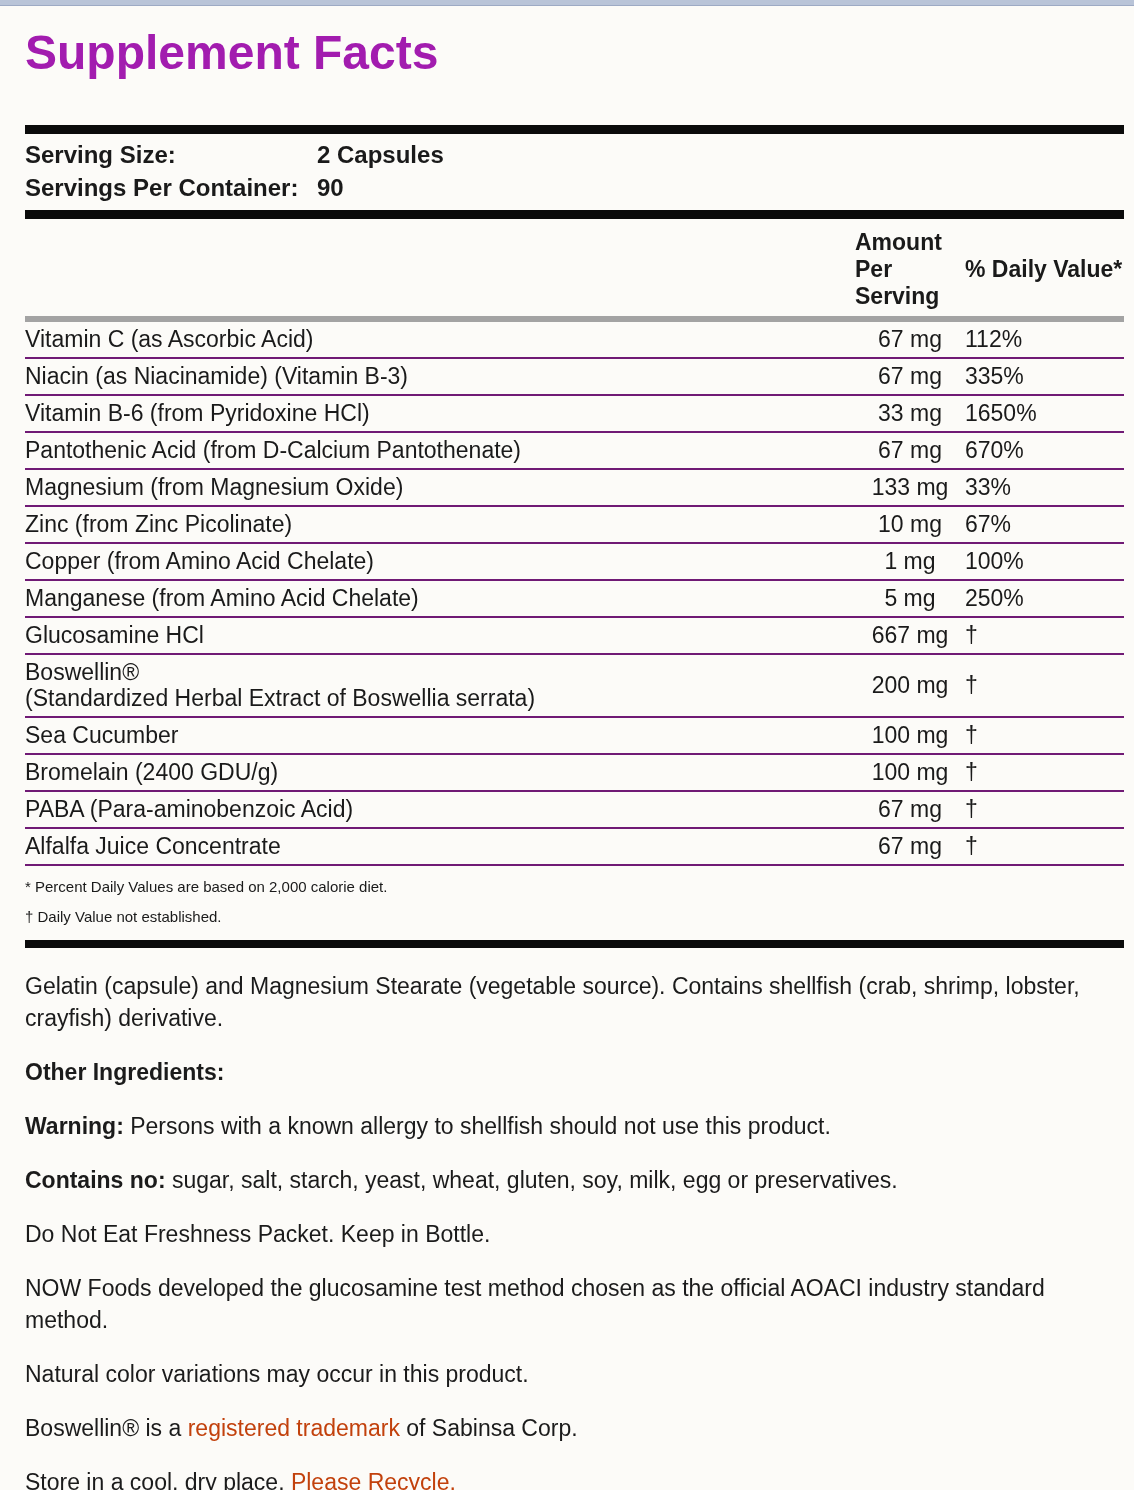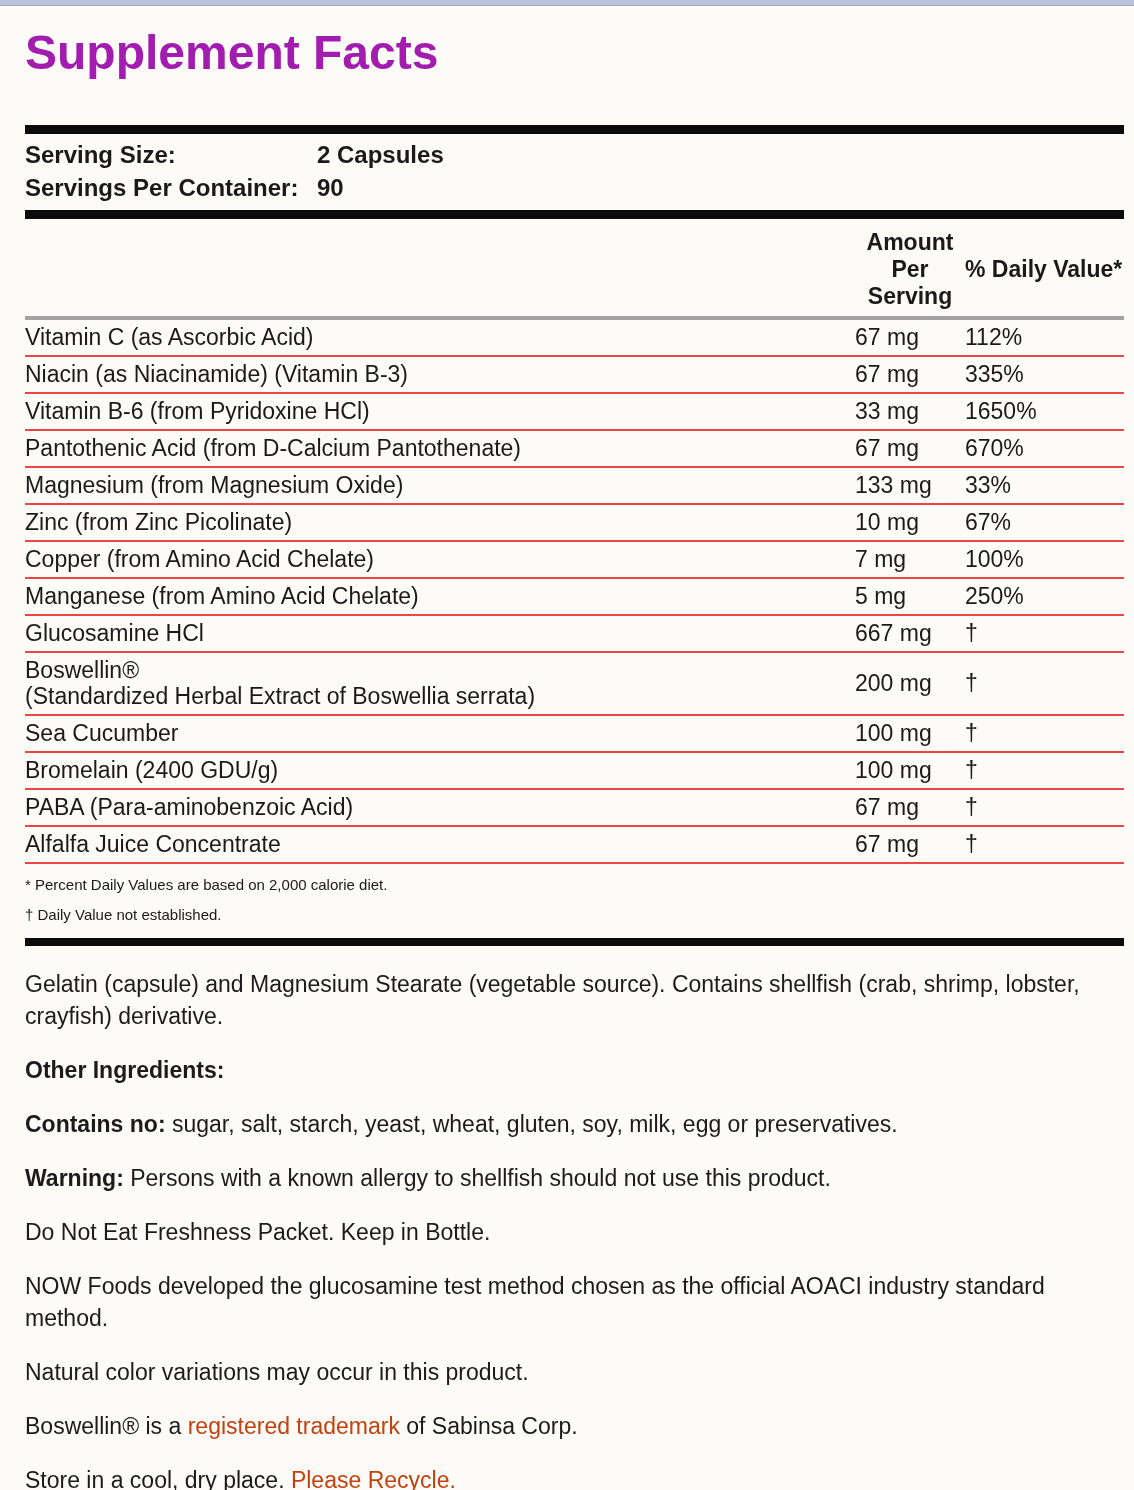--- a/index.html
+++ b/index.html
@@ -44,47 +44,46 @@
     font-size: 24px;
   }
   .serving-row {
     display: flex;
     line-height: 33px;
   }
   .s-label { width: 292px; }
   
   .facts-header {
     display: flex;
-    border-bottom: 4px solid #a3a3a3;
+    border-bottom: 6px solid #a3a3a3;
     padding: 10px 0 6px 0;
     font-weight: bold;
     font-size: 23px;
-    text-align: center;
   }
   .h-name { flex: 1; }
   .h-amount {
     width: 110px;
     white-space: pre-line;
     line-height: 27px;
   }
   .h-dv {
     width: 159px;
     display: flex;
     align-items: center;
   }
   .nutrient-row {
     display: flex;
-    border-bottom: 2px solid #ef4444;
+    border-bottom: 2px solid #701a75;
     padding: 4px 0 5px 0;
     font-size: 23px;
     line-height: 26px;
     align-items: center;
   }
   .c-name { flex: 1; white-space: pre-line; }
-  .c-amount { width: 110px; align-self: center; }
+  .c-amount { width: 110px; align-self: center; text-align: center; }
   .c-dv { width: 159px; align-self: center; }
   .footnotes {
     padding: 6px 0 8px 0;
     font-size: 15px;
     line-height: 30px;
   }
   
   .lower { margin-top: 22px; padding-right: 20px; }
   .para {
     font-size: 23px;
@@ -161,21 +160,21 @@
         </div>
 
         <div class="nutrient-row">
           <span class="c-name">Zinc (from Zinc Picolinate)</span>
           <span class="c-amount">10 mg</span>
           <span class="c-dv">67%</span>
         </div>
 
         <div class="nutrient-row">
           <span class="c-name">Copper (from Amino Acid Chelate)</span>
-          <span class="c-amount">7 mg</span>
+          <span class="c-amount">1 mg</span>
           <span class="c-dv">100%</span>
         </div>
 
         <div class="nutrient-row">
           <span class="c-name">Manganese (from Amino Acid Chelate)</span>
           <span class="c-amount">5 mg</span>
           <span class="c-dv">250%</span>
         </div>
 
         <div class="nutrient-row">
@@ -221,23 +220,23 @@
         <div>† Daily Value not established.</div>
       </div>
     </div>
 
     <div class="bar bottom"></div>
 
     <div class="lower">
       <p class="para">Gelatin (capsule) and Magnesium Stearate (vegetable source). Contains shellfish (crab, shrimp, lobster, crayfish) derivative.</p>
       <p class="para bold">Other Ingredients:</p>
 
+      <p class="para"><span class="bold">Warning:</span><span> Persons with a known allergy to shellfish should not use this product.</span></p>
+
       <p class="para"><span class="bold">Contains no:</span><span> sugar, salt, starch, yeast, wheat, gluten, soy, milk, egg or preservatives.</span></p>
-
-      <p class="para"><span class="bold">Warning:</span><span> Persons with a known allergy to shellfish should not use this product.</span></p>
 
       <p class="para">Do Not Eat Freshness Packet. Keep in Bottle.</p>
 
       <p class="para">NOW Foods developed the glucosamine test method chosen as the official AOACI industry standard method.</p>
 
       <p class="para">Natural color variations may occur in this product.</p>
 
       <p class="para"><span>Boswellin® is a </span><span class="accent">registered trademark</span><span> of Sabinsa Corp.</span></p>
 
       <p class="para"><span>Store in a cool, dry place. </span><span class="accent">Please Recycle</span><span class="accent">.</span></p>

